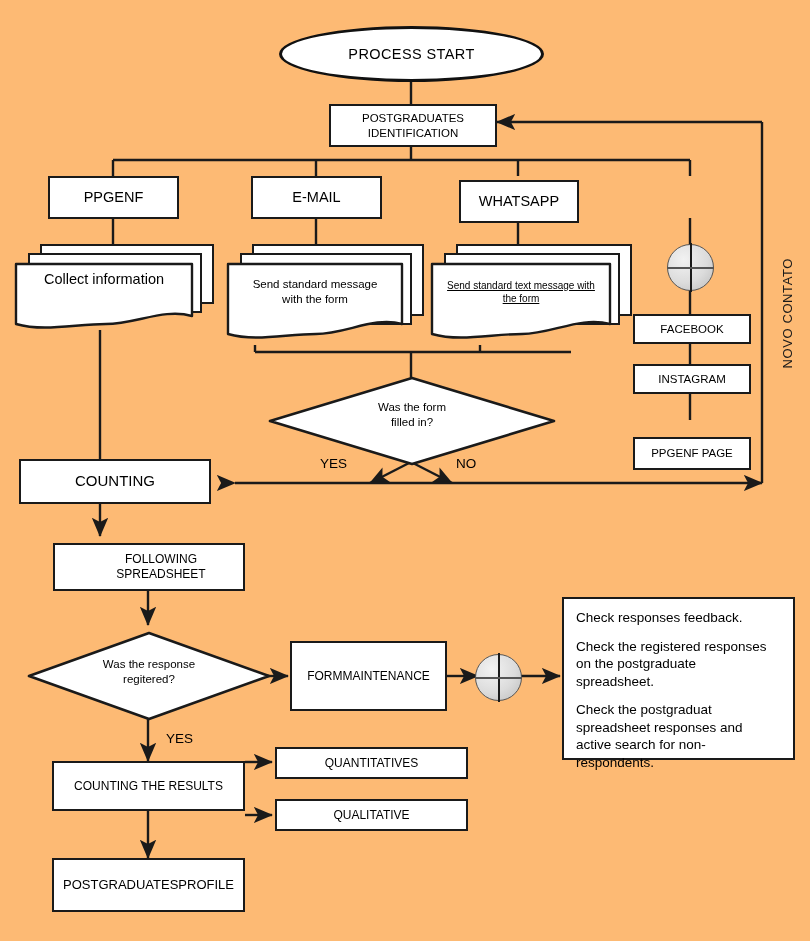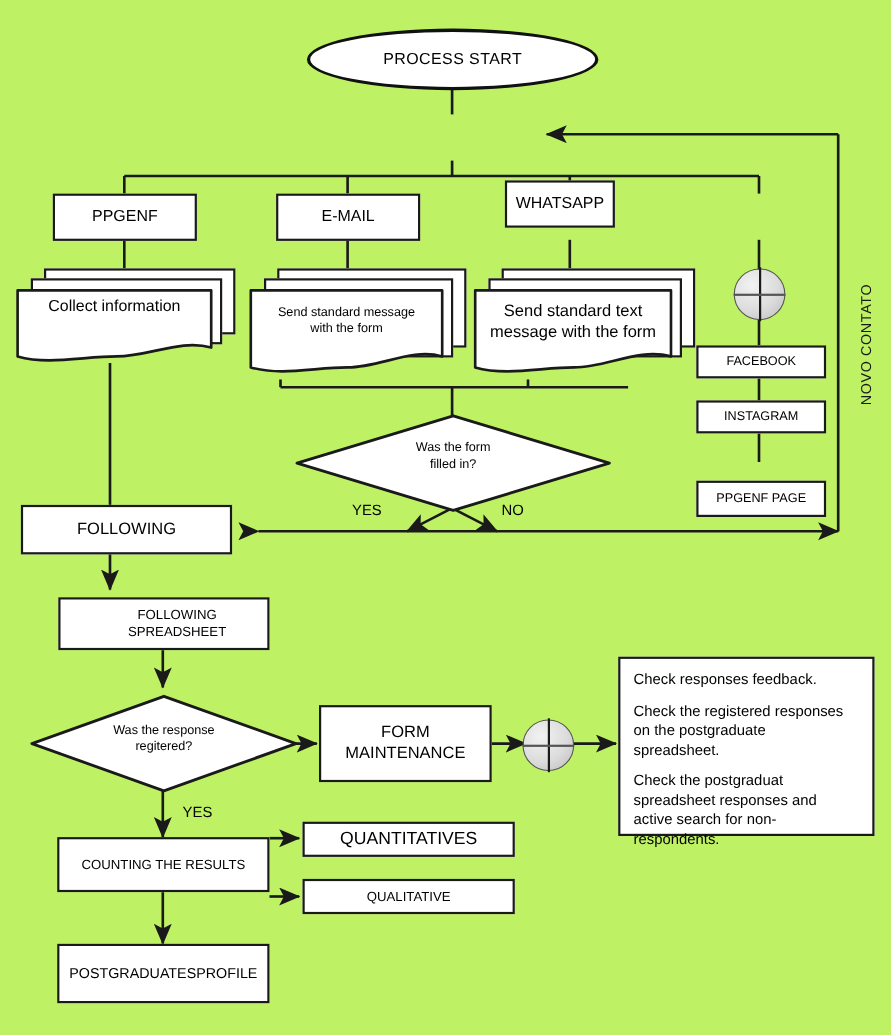--- a/index.html
+++ b/index.html
@@ -1,17 +1,17 @@
 <!DOCTYPE html>
 <html><head>
 <meta charset="utf-8">
 <style>
   html,body{margin:0;padding:0;background:#ffffff;}
   body{font-family:"Liberation Sans", sans-serif;color:#000;}
-  #stage{position:relative;width:810px;height:941px;background:#bef264;overflow:hidden;}
+  #stage{position:relative;width:810px;height:941px;background:#fdba74;overflow:hidden;}
   svg#wires{position:absolute;left:0;top:0;width:810px;height:941px;pointer-events:none;}
 
   .node{position:absolute;box-sizing:border-box;display:flex;align-items:center;
         justify-content:center;text-align:center;background:#fff;
         border:2.5px solid #1a1a1a;line-height:1.25;}
 
   .ellipse{border-radius:50%;border:3px solid #111;}
 
   .doc-stack{position:absolute;}
   .doc-shadow{position:absolute;box-sizing:border-box;border:2.5px solid #1a1a1a;background:#fff;}
@@ -101,28 +101,33 @@
       <line x1="245" y1="815" x2="272" y2="815" marker-end="url(#ah)"></line>
 
       <line x1="148" y1="811" x2="148" y2="858" marker-end="url(#ah)"></line>
     </g>
   </svg>
 
   <div class="node ellipse" style="left:279px;top:26px;width:265px;height:56px;font-size:14.5px;letter-spacing:.4px;">
     <span>PROCESS START</span>
   </div>
 
+  <div class="node" style="left:329px;top:104px;width:168px;height:43px;font-size:11.5px;padding:0 6px;">
+    <span>
+      <span>POSTGRADUATES IDENTIFICATION</span>
+    </span>
+  </div>
 
   <div class="node" style="left:48px;top:176px;width:131px;height:43px;font-size:14.5px;">
     <span>PPGENF</span>
   </div>
   <div class="node" style="left:251px;top:176px;width:131px;height:43px;font-size:14.5px;">
     <span>E-MAIL</span>
   </div>
-  <div class="node" style="left:459px;top:164px;width:100px;height:43px;font-size:14.5px;">
+  <div class="node" style="left:459px;top:180px;width:120px;height:43px;font-size:14.5px;">
     <span>WHATSAPP</span>
   </div>
 
   <div class="doc-stack" style="left:14px;top:244px;width:200px;height:90px;">
     <div class="doc-shadow" style="left:26px;top:0px;width:174px;height:60px;"></div>
     <div class="doc-shadow" style="left:14px;top:9px;width:174px;height:60px;"></div>
     <div class="doc-front" style="top:18px;">
       <svg width="180" height="72" viewBox="0 0 180 72">
         <path d="M2,2 L178,2 L178,54 C150,46 122,62 92,62 C62,62 30,70 2,62 Z" fill="#ffffff" stroke="#1a1a1a" stroke-width="2.4" stroke-linejoin="round"></path>
       </svg>
@@ -146,21 +151,21 @@
   </div>
 
   <div class="doc-stack" style="left:430px;top:244px;width:210px;height:100px;">
     <div class="doc-shadow" style="left:26px;top:0px;width:176px;height:72px;"></div>
     <div class="doc-shadow" style="left:14px;top:9px;width:176px;height:72px;"></div>
     <div class="doc-front" style="top:18px;">
       <svg width="182" height="84" viewBox="0 0 182 84">
         <path d="M2,2 L180,2 L180,62 C150,54 122,72 92,72 C62,72 30,80 2,72 Z" fill="#ffffff" stroke="#1a1a1a" stroke-width="2.4" stroke-linejoin="round"></path>
       </svg>
     </div>
-    <div class="doc-label" style="top:20px;height:56px;width:182px;font-size:15px;padding:0 12px;box-sizing:border-box;">
+    <div class="doc-label" style="top:20px;height:56px;width:182px;font-size:10px;padding:0 12px;box-sizing:border-box;text-decoration:underline;">
       <span>Send standard text message with the form</span>
     </div>
   </div>
 
   <div class="connector-circle" style="left:667px;top:244px;width:45px;height:45px;">
     <span class="vbar"></span>
     <span class="hbar"></span>
   </div>
 
   <div class="node" style="left:633px;top:314px;width:118px;height:30px;font-size:11.5px;">
@@ -180,57 +185,57 @@
     <span>Was the form</span><br>
     <span>filled in?</span>
   </div>
 
   <div class="lbl" style="left:320px;top:456px;font-size:13.5px;">YES</div>
   <div class="lbl" style="left:456px;top:456px;font-size:13.5px;">NO</div>
 
   <div class="vtext" style="left:780px;top:258px;">NOVO CONTATO</div>
 
   <div class="node" style="left:19px;top:459px;width:192px;height:45px;font-size:15px;">
-    <span>FOLLOWING</span>
+    <span>COUNTING</span>
   </div>
 
   <div class="node" style="left:53px;top:543px;width:192px;height:48px;font-size:12px;padding-left:24px;">
     <span>FOLLOWING SPREADSHEET</span>
   </div>
 
   <svg style="position:absolute;left:25px;top:629px;" width="248" height="94">
     <polygon points="124,4 244,47 124,90 4,47" fill="#ffffff" stroke="#1a1a1a" stroke-width="2.6" stroke-linejoin="round"></polygon>
   </svg>
   <div class="diamond-text" style="left:25px;top:657px;width:248px;font-size:11.5px;">
     <span>Was the response</span><br>
     <span>regitered?</span>
   </div>
   <div class="lbl" style="left:166px;top:731px;font-size:13.5px;">YES</div>
 
-  <div class="node" style="left:290px;top:641px;width:157px;height:70px;font-size:15px;flex-direction:column;">
+  <div class="node" style="left:290px;top:641px;width:157px;height:70px;font-size:12px;flex-direction:row;">
     <span>FORM</span>
     <span>MAINTENANCE</span>
   </div>
 
   <div class="connector-circle" style="left:475px;top:654px;width:45px;height:45px;">
     <span class="vbar"></span>
     <span class="hbar"></span>
   </div>
 
   <div class="notebox" style="left:562px;top:597px;width:233px;height:163px;">
     <p>Check responses feedback.</p>
     <p>Check the registered responses on the postgraduate spreadsheet.</p>
     <p>Check the postgraduat spreadsheet responses and active search for non-respondents.</p>
   </div>
 
   <div class="node" style="left:52px;top:761px;width:193px;height:50px;font-size:12px;justify-content:center;">
     <span>COUNTING THE RESULTS</span>
   </div>
 
-  <div class="node" style="left:275px;top:747px;width:193px;height:32px;font-size:16px;justify-content:center;">
+  <div class="node" style="left:275px;top:747px;width:193px;height:32px;font-size:12px;justify-content:center;">
     <span>QUANTITATIVES</span>
   </div>
   <div class="node" style="left:275px;top:799px;width:193px;height:32px;font-size:12px;">
     <span>QUALITATIVE</span>
   </div>
 
   <div class="node" style="left:52px;top:858px;width:193px;height:54px;font-size:13px;flex-direction:row;">
     <span>POSTGRADUATES</span>
     <span>PROFILE</span>
   </div>

